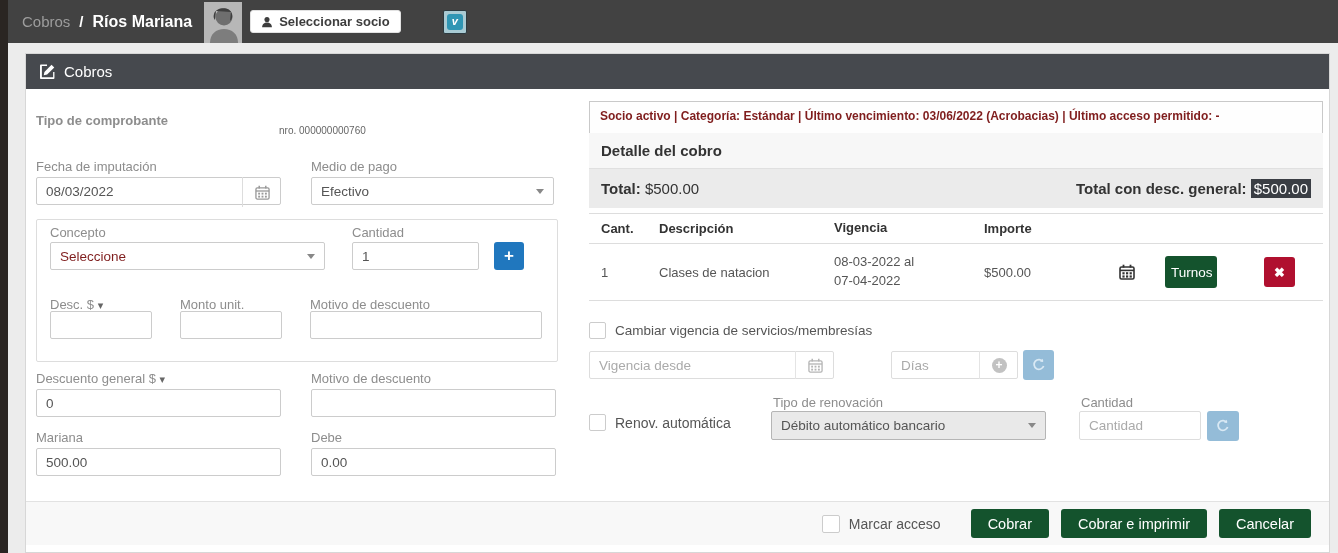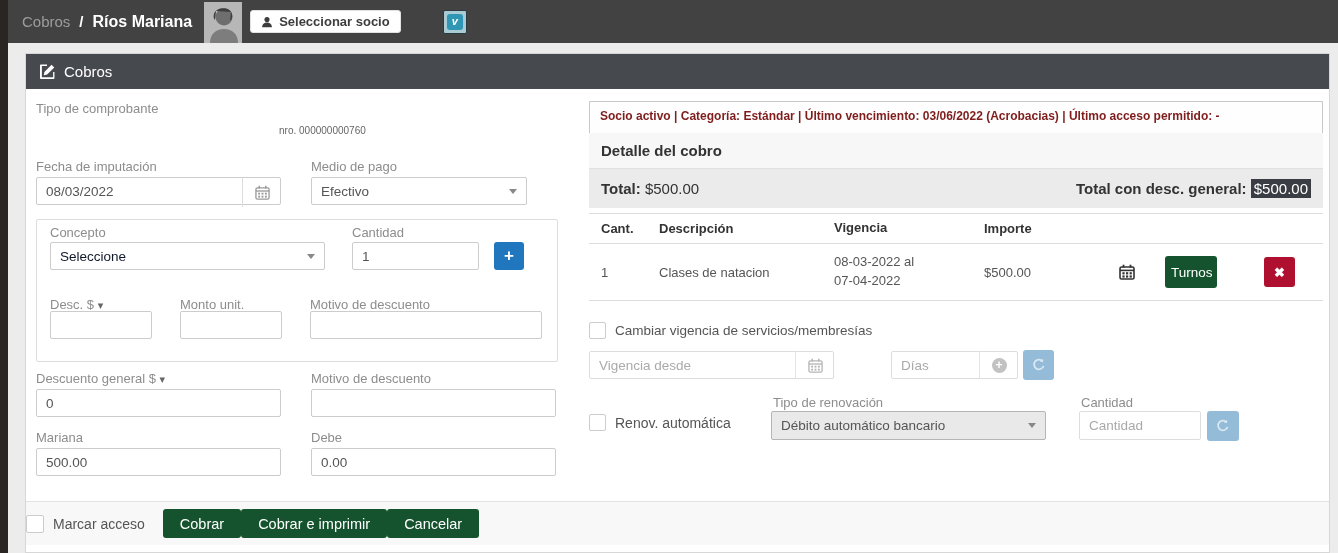--- a/index.html
+++ b/index.html
@@ -16,31 +16,31 @@
   .crumb-name{color:#fff;font-weight:bold;font-size:16px;}
   .avatar{width:38px;height:41px;margin-left:12px;margin-top:2px;overflow:hidden;background:#bdbdbd;flex:none;}
   .btn-select-member{display:flex;align-items:center;gap:6px;margin-left:8px;height:23px;padding:0 10px;background:#fff;border:1px solid #e2e2e2;border-radius:3px;font-size:13px;font-weight:bold;color:#3d3d3d;cursor:pointer;}
   .vimeo-badge{width:22px;height:22px;margin-left:42px;background:#a9cbd4;border:1px solid #2c3a40;border-radius:2px;display:flex;align-items:center;justify-content:center;}
   .vimeo-inner{width:16px;height:16px;background:#2f96b4;border-radius:3px;color:#fff;font-size:11px;font-weight:bold;font-style:italic;text-align:center;line-height:15px;}
 
   
   .panel{position:absolute;left:25px;top:53px;width:1305px;height:500px;background:#fff;border:1px solid #d7d7d7;box-sizing:border-box;}
   .panel-header{position:absolute;left:0;top:0;width:100%;height:35px;background:#46494e;color:#fff;display:flex;align-items:center;gap:9px;padding-left:14px;box-sizing:border-box;font-size:15px;}
   .panel-body{position:absolute;left:0;top:35px;width:100%;height:412px;background:#fff;}
-  .panel-footer{position:absolute;left:0;top:447px;width:100%;height:44px;background:#f8f8f8;border-top:1px solid #e2e2e2;box-sizing:border-box;display:flex;align-items:center;justify-content:flex-start;gap:0;padding-right:18px;}
+  .panel-footer{position:absolute;left:0;top:447px;width:100%;height:44px;background:#f8f8f8;border-top:1px solid #e2e2e2;box-sizing:border-box;display:flex;align-items:center;justify-content:flex-end;gap:12px;padding-right:18px;}
 
   
   .lbl{position:absolute;font-size:13px;color:#8d8d8d;white-space:nowrap;}
   .lbl .lbl-caret{color:#666;font-size:11px;}
   .inp{position:absolute;height:28px;border:1px solid #ccc;border-radius:2px;background:#fff;box-sizing:border-box;font-family:"Liberation Sans",sans-serif;font-size:13.5px;color:#555;padding:0 9px;}
   .inp::placeholder{color:#aaa;}
   .inp.lightb{border-color:#ddd;}
   .fselect{position:absolute;height:28px;border:1px solid #ccc;border-radius:2px;background:#fff;box-sizing:border-box;display:flex;align-items:center;padding:0 9px;font-size:13.5px;color:#555;cursor:pointer;}
   .fselect .ftext{flex:1;white-space:nowrap;overflow:hidden;}
-  .fselect .ftext.phold{color:#0f172a;}
+  .fselect .ftext.phold{color:#7f1d1d;}
   .fselect.disabled{background:#e9e9e9;border-color:#b5b5b5;}
   .caret-down{width:0;height:0;border-left:4px solid transparent;border-right:4px solid transparent;border-top:5px solid #888;flex:none;}
   .updown{display:flex;flex-direction:column;gap:3px;align-items:center;flex:none;}
   .updown i{width:0;height:0;border-left:4px solid transparent;border-right:4px solid transparent;}
   .updown .up{border-bottom:5px solid #666;}
   .updown .dn{border-top:5px solid #666;}
   .addon{position:absolute;right:0;top:0;height:100%;width:38px;border-left:1px solid #ddd;display:flex;align-items:center;justify-content:center;color:#999;}
   .plus-circle{width:15px;height:15px;border-radius:50%;background:#c2c2c2;color:#fff;font-size:12px;font-weight:bold;line-height:15px;text-align:center;}
   .grp{position:absolute;border:1px solid #ddd;border-radius:2px;}
   .static-text{position:absolute;font-size:10px;color:#666;}
@@ -113,21 +113,21 @@
         <svg width="15" height="15" viewBox="0 0 16 16" fill="#fff">
           <path d="M12.3 0.8l2.9 2.9-7.6 7.6-3.6 0.7 0.7-3.6z"></path>
           <path d="M14 8.5V14H2V2h5.5V0.6H1.2C0.5 0.6 0 1.1 0 1.8v13c0 0.7 0.5 1.2 1.2 1.2h13c0.7 0 1.2-0.5 1.2-1.2V8.5z"></path>
         </svg>
       </span>
       <span>Cobros</span>
     </div>
 
     <div class="panel-body">
 
-      <span class="lbl" style="left:10px;top:12px;">Tipo de comprobante</span>
+      <span class="lbl" style="left:10px;top:24px;font-weight:bold;">Tipo de comprobante</span>
       <span class="static-text" style="left:253px;top:36px;">nro. 000000000760</span>
 
       <span class="lbl" style="left:10px;top:70px;">Fecha de imputación</span>
       <div style="position:absolute;left:10px;top:88px;width:245px;height:30px;">
         <input class="inp" style="left: 0px; top: 0px; width: 245px;" value="08/03/2022">
         <span class="addon">
           <svg class="cal-svg" width="15" height="15" viewBox="0 0 16 16">
               <rect x="1" y="3" width="14" height="12" rx="1.5" fill="none" stroke="currentColor" stroke-width="1.4"></rect>
               <line x1="1" y1="6.4" x2="15" y2="6.4" stroke="currentColor" stroke-width="1.4"></line>
               <line x1="4.5" y1="0.7" x2="4.5" y2="3.6" stroke="currentColor" stroke-width="1.6"></line>
@@ -138,21 +138,21 @@
                 <rect x="10.6" y="8.2" width="2" height="2"></rect>
                 <rect x="3.4" y="11.4" width="2" height="2"></rect>
                 <rect x="7" y="11.4" width="2" height="2"></rect>
                 <rect x="10.6" y="11.4" width="2" height="2"></rect>
               </g>
             </svg>
         </span>
       </div>
 
       <span class="lbl" style="left:285px;top:70px;">Medio de pago</span>
-      <div class="fselect" style="left:285px;top:88px;width:216px;">
+      <div class="fselect" style="left:285px;top:88px;width:243px;">
         <span class="ftext">Efectivo</span>
         <span class="caret-down"></span>
       </div>
 
       <div class="grp" style="left:10px;top:130px;width:520px;height:141px;">
         <span class="lbl" style="left:13px;top:5px;">Concepto</span>
         <div class="fselect" style="left:13px;top:22px;width:275px;">
           <span class="ftext phold">Seleccione</span>
           <span class="caret-down"></span>
         </div>

